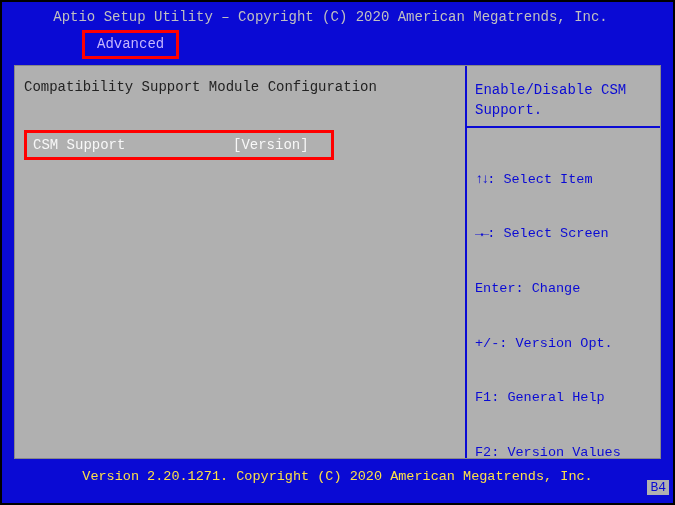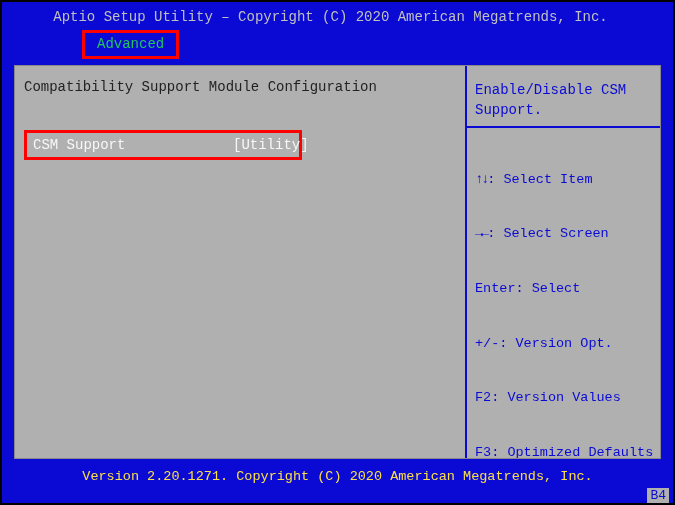--- a/index.html
+++ b/index.html
@@ -19,21 +19,21 @@
       text-align: center;
       line-height: 1.4;
     }
     .header-title { white-space: pre; }
     .tab-row {
       display: flex;
       padding-left: 70px;
       margin-top: 2px;
     }
     .tab {
-      color: #22c55e;
+      color: #c4b5fd;
       padding: 2px 12px;
       border: 3px solid #ff0000;
       background: #0a0ad4;
     }
     .main-frame {
       background: #b0b0b0;
       margin: 4px 10px 0 10px;
       border: 2px solid #0a0ad4;
       height: 398px;
       display: flex;
@@ -54,21 +54,21 @@
     .section-title {
       color: #222;
       margin-bottom: 35px;
       white-space: pre;
     }
     .setting-row {
       display: flex;
       background: #b0b0b0;
       padding: 4px 6px;
       border: 3px solid #ff0000;
-      width: 278px;
+      width: 310px;
       color: #f8f8f8;
     }
     .setting-label {
       flex: 0 0 200px;
     }
     .setting-value { }
     .right-panel {
       width: 196px;
       border-left: 2px solid #0a0ad4;
       padding: 16px 8px;
@@ -96,21 +96,21 @@
     .footer {
       color: #fde047;
       text-align: center;
       padding: 8px 10px 4px;
       font-size: 13.5px;
       white-space: pre;
     }
     .corner-badge {
       position: absolute;
       right: 4px;
-      bottom: 0;
+      bottom: 8px;
       background: #b0b0b0;
       color: #0a0ad4;
       padding: 0 3px;
       font-size: 13px;
     }
   </style>
 </head>
 <body>
 
 <div class="header">
@@ -118,32 +118,33 @@
   <div class="tab-row">
     <div class="tab">Advanced</div>
   </div>
 </div>
 
 <div class="main-frame">
   <div class="left-panel">
     <div class="section-title">Compatibility Support Module Configuration</div>
     <div class="setting-row">
       <span class="setting-label">CSM Support</span>
-      <span class="setting-value">[Utility]</span>
+      <span class="setting-value">[Version]</span>
     </div>
   </div>
   <div class="right-panel">
     <div class="help-text">Enable/Disable CSM Support.</div>
     <div class="spacer"></div>
     <div class="divider"></div>
     <div class="hotkeys">
       <div><span class="arrow-vert"></span><span>: Select Item</span></div>
       <div><span class="arrow-horiz"></span><span>: Select Screen</span></div>
-      <div>Enter: Select</div>
+      <div>Enter: Change</div>
       <div>+/-: Version Opt.</div>
+      <div>F1: General Help</div>
       <div>F2: Version Values</div>
       <div>F3: Optimized Defaults</div>
       
       
     </div>
   </div>
 </div>
 
 <div class="footer">Version 2.20.1271. Copyright (C) 2020 American Megatrends, Inc.</div>
 

